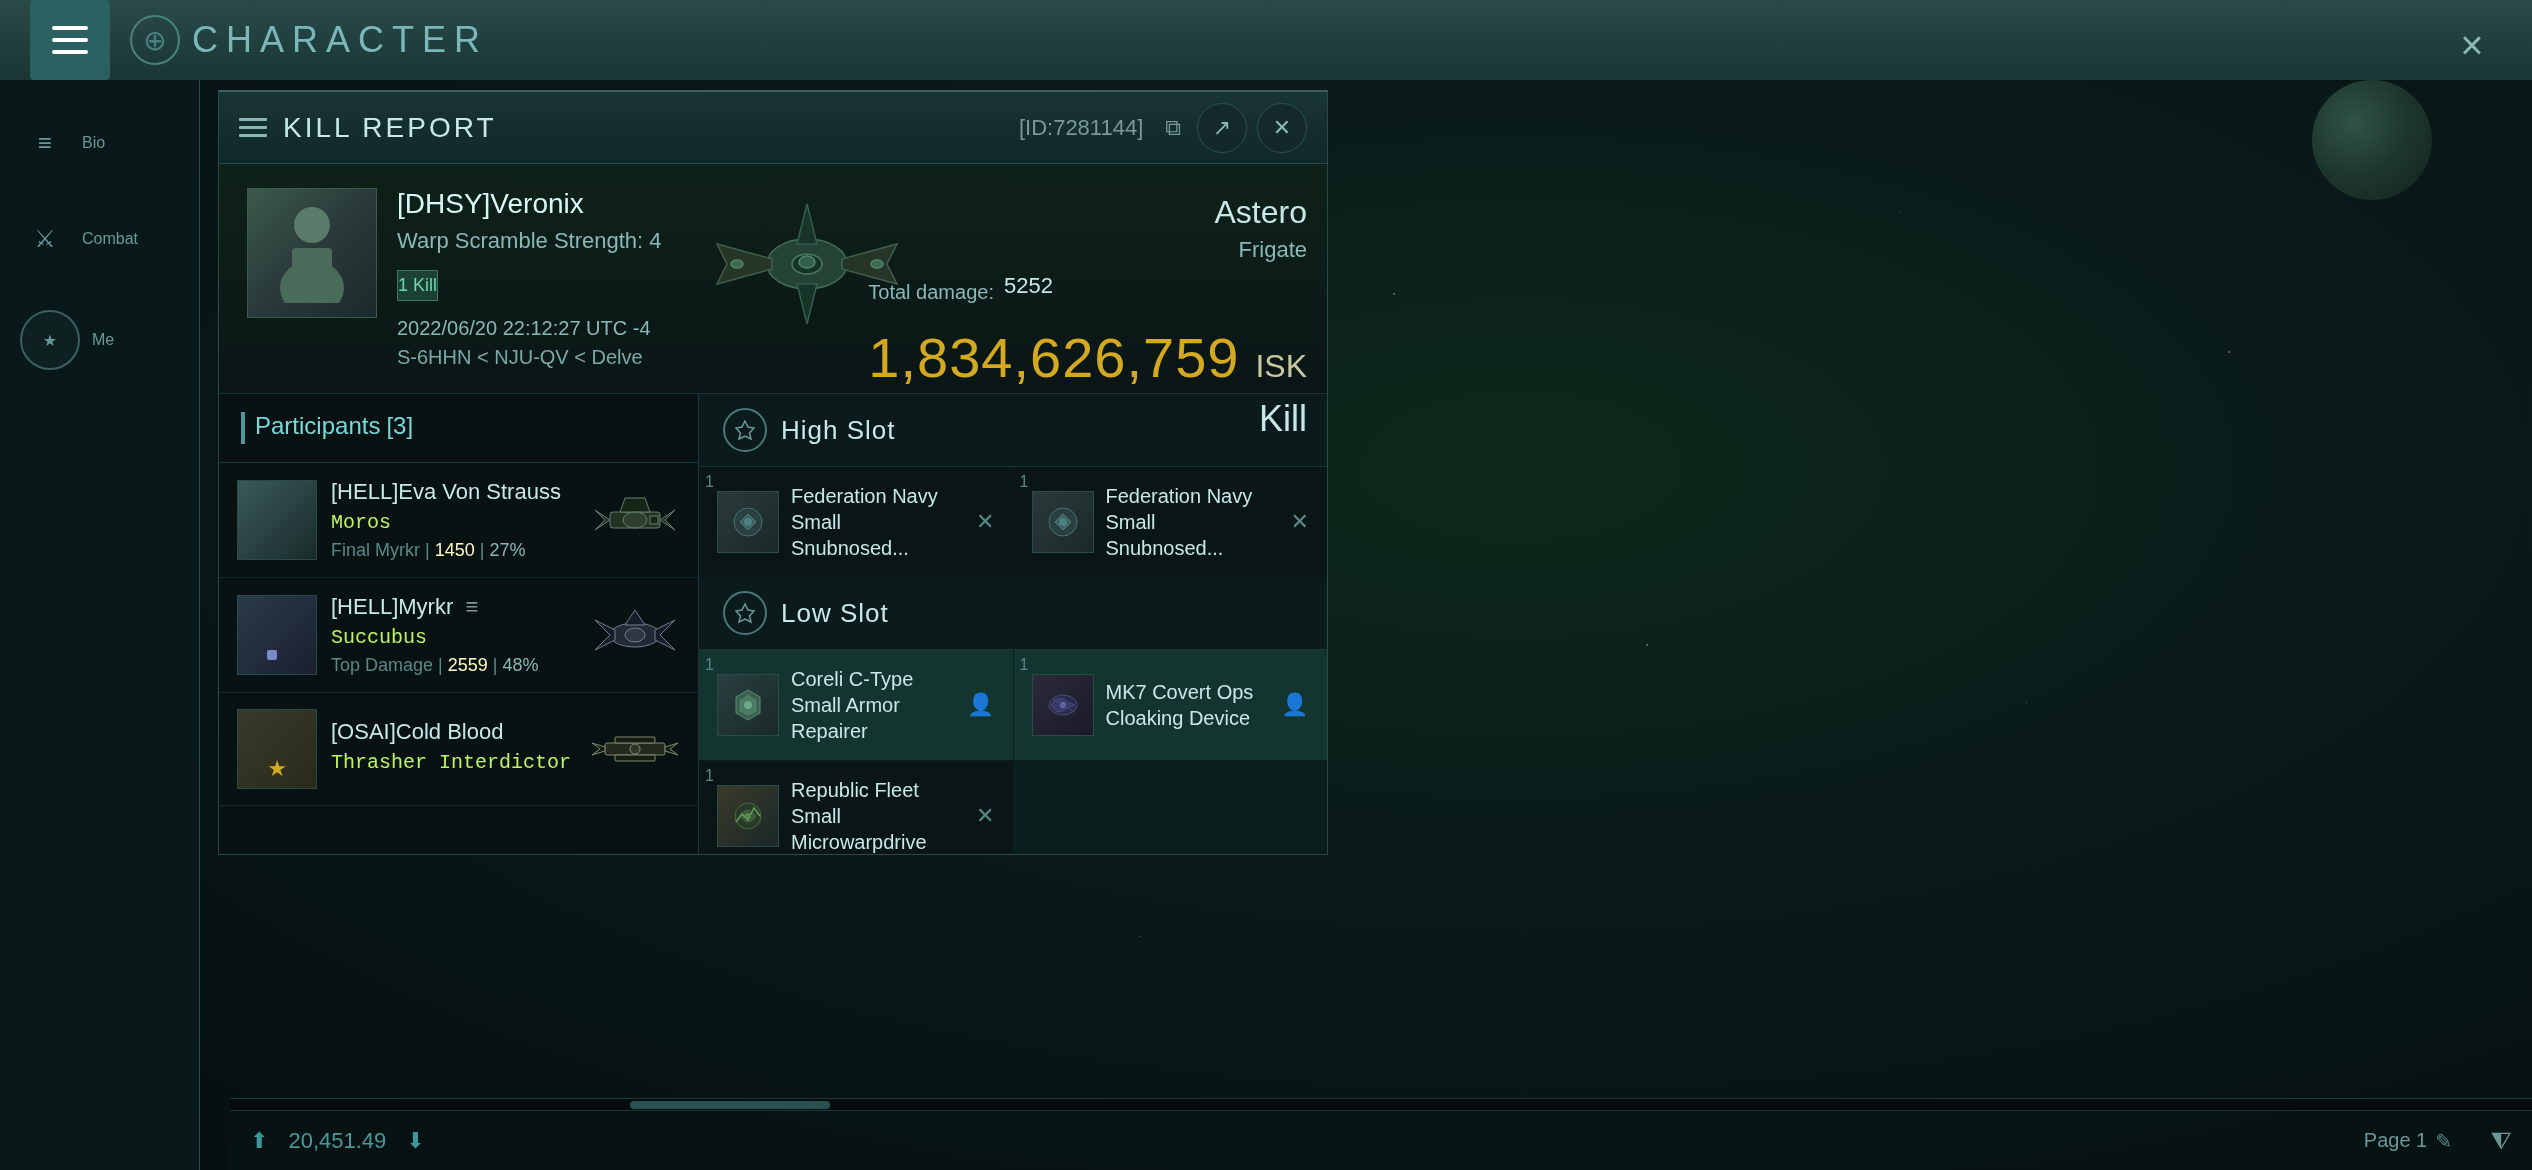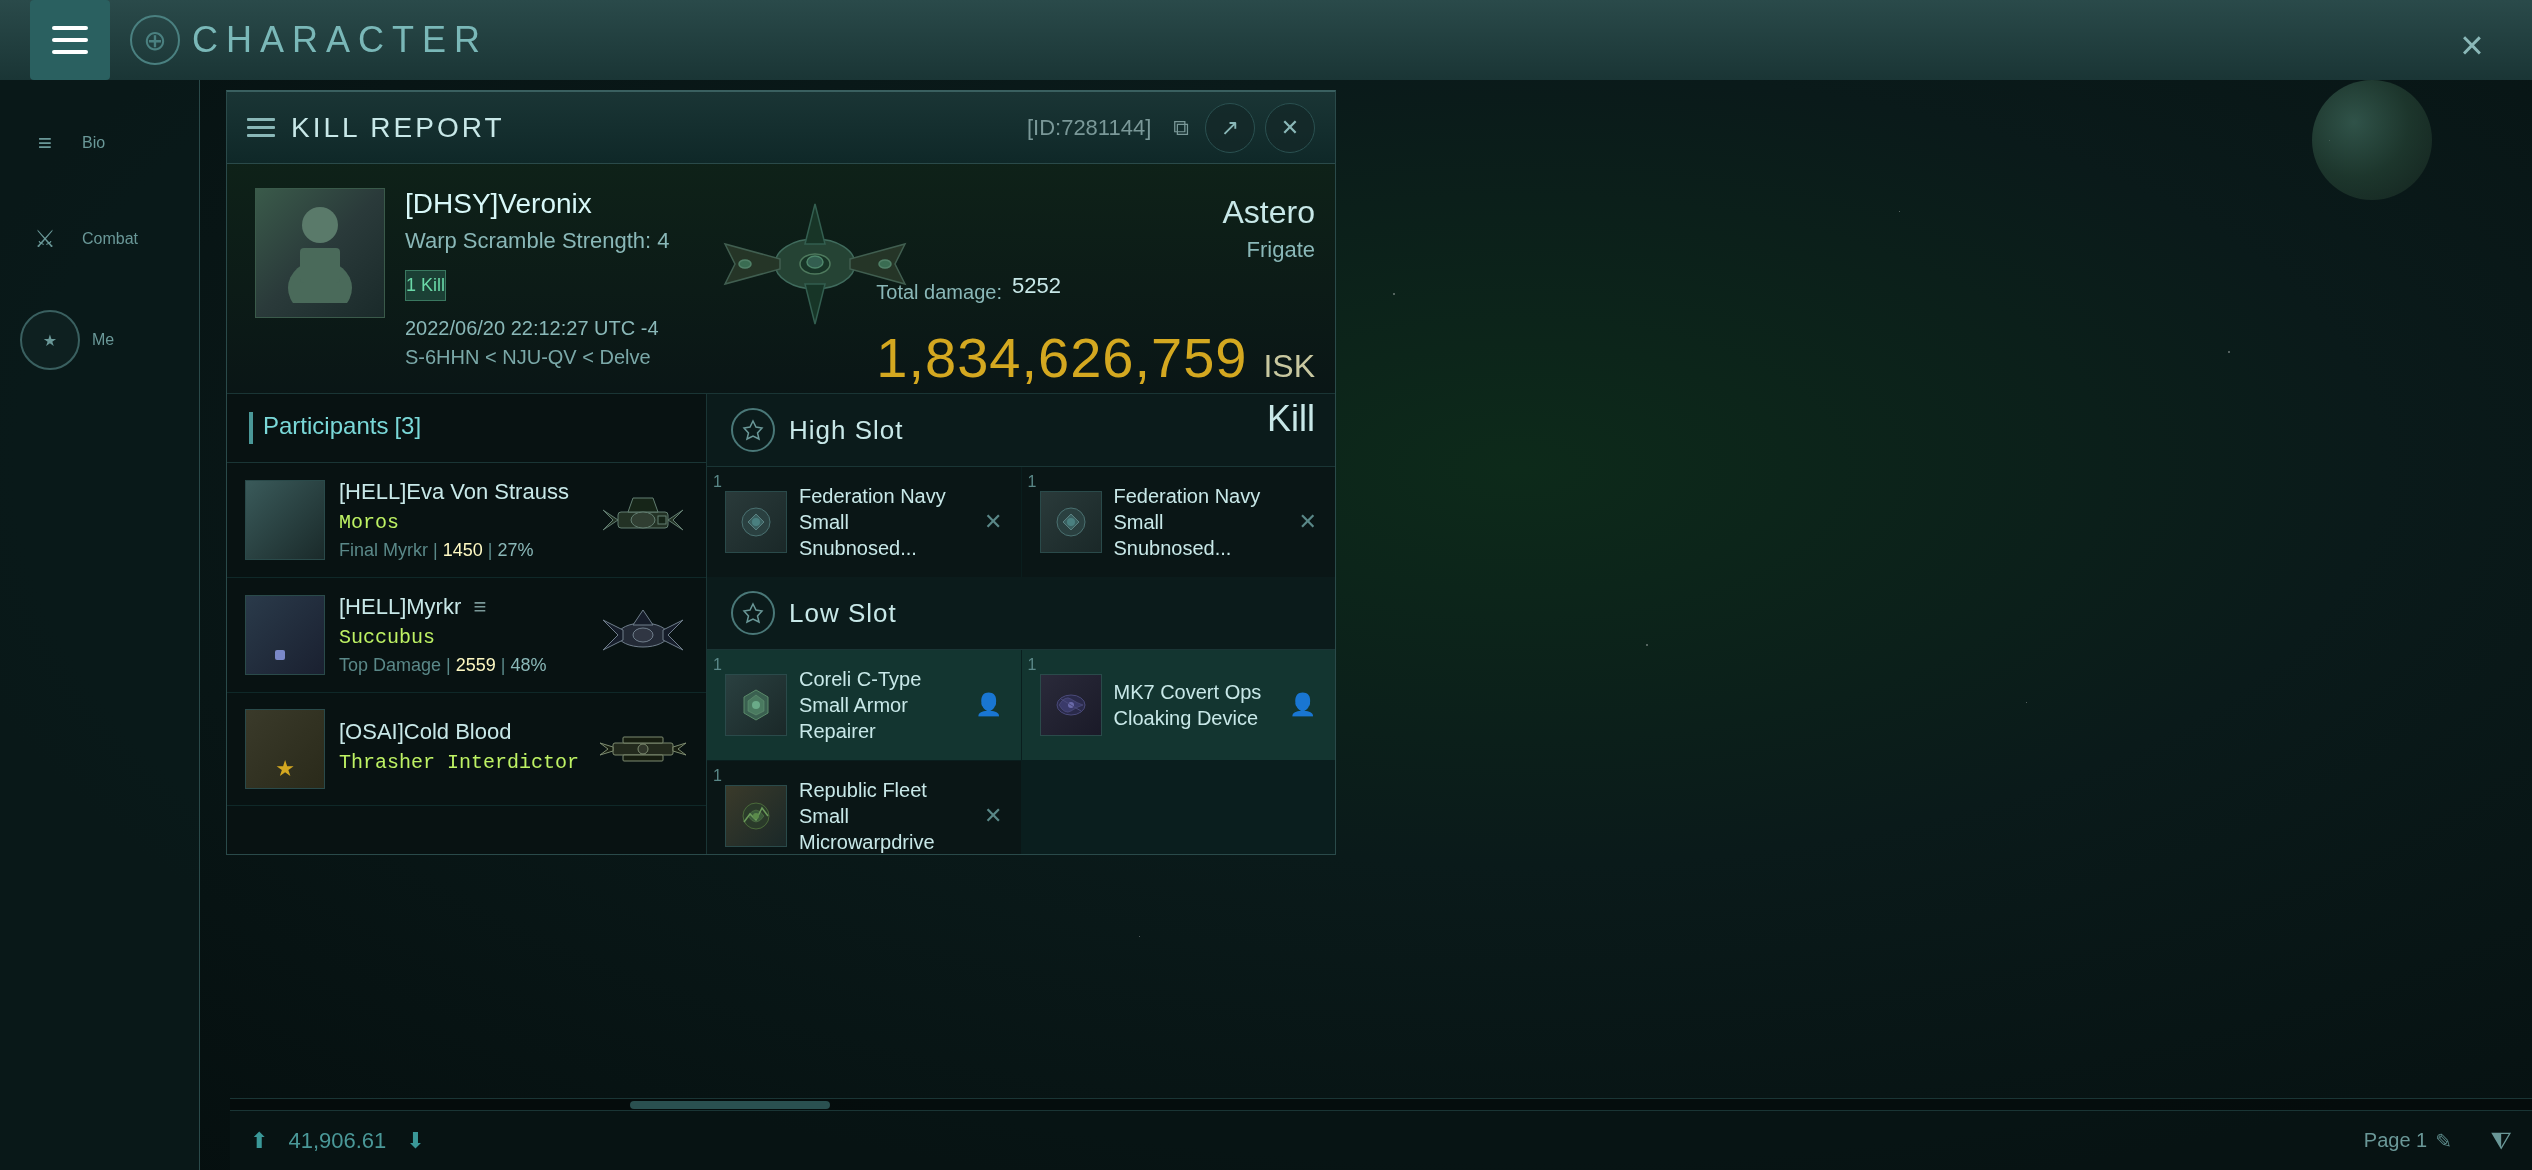--- a/index.html
+++ b/index.html
@@ -128,21 +128,21 @@
       height: 50px;
       display: flex;
       align-items: center;
       justify-content: center;
       font-size: 24px;
     }
 
     
     .kill-report {
       position: absolute;
-      left: 226px;
+      left: 218px;
       top: 90px;
       width: 1110px;
       background: rgba(8, 20, 20, 0.97);
       border: 1px solid #2a4a4a;
       border-top: 2px solid #3a6060;
     }
 
     .kill-report-header {
       background: linear-gradient(180deg, #1a3535 0%, #0f2828 100%);
       padding: 0 20px;
@@ -1018,21 +1018,21 @@
     </div>
   </div>
 </div>
 
 <div class="scroll-track">
   <div class="scroll-thumb"></div>
 </div>
 
 <div class="bottom-bar">
   <span style="color:#3a9898;font-size:22px;">⬆</span>
-  <span class="balance-display">41,906.61</span>
+  <span class="balance-display">20,451.49</span>
   <span style="color:#3a9898;font-size:22px;">⬇</span>
 
   <div class="page-indicator">
     <span>Page 1</span>
     <span style="cursor:pointer;color:#5a8888;">✎</span>
   </div>
 
   <div class="bottom-filter-btn">
     <span>⧨</span>
   </div>

